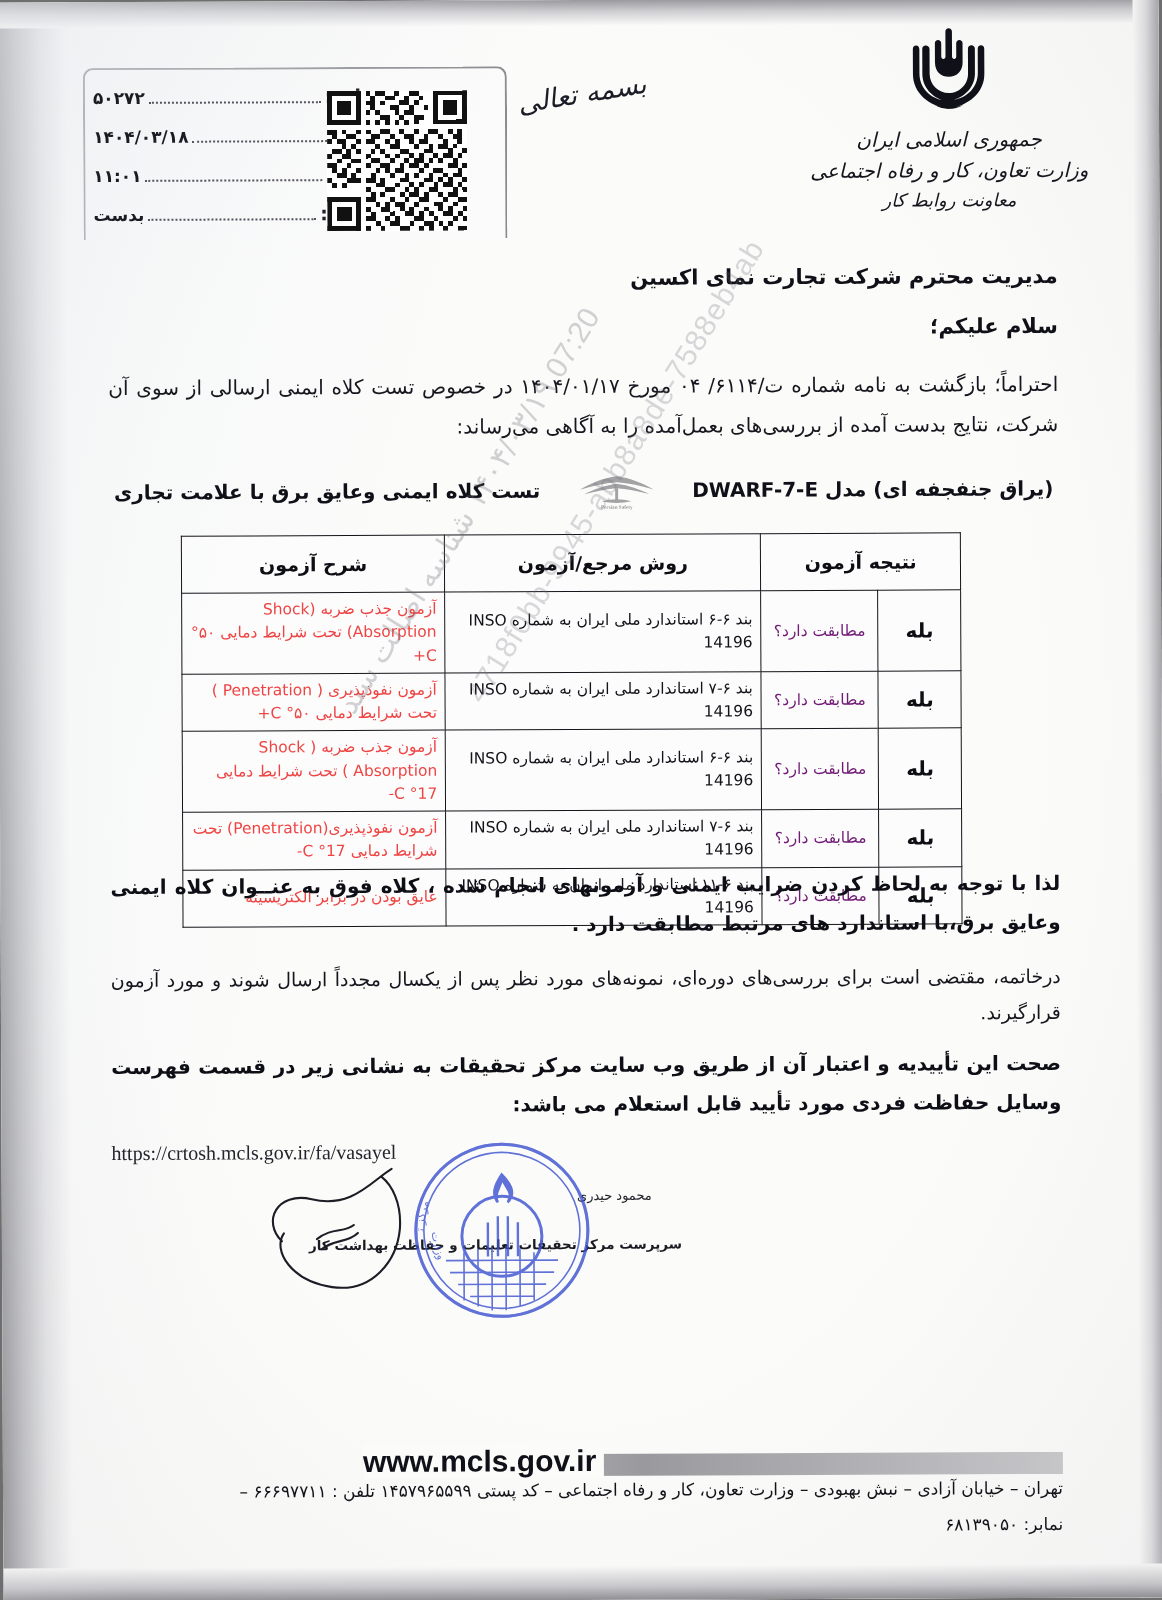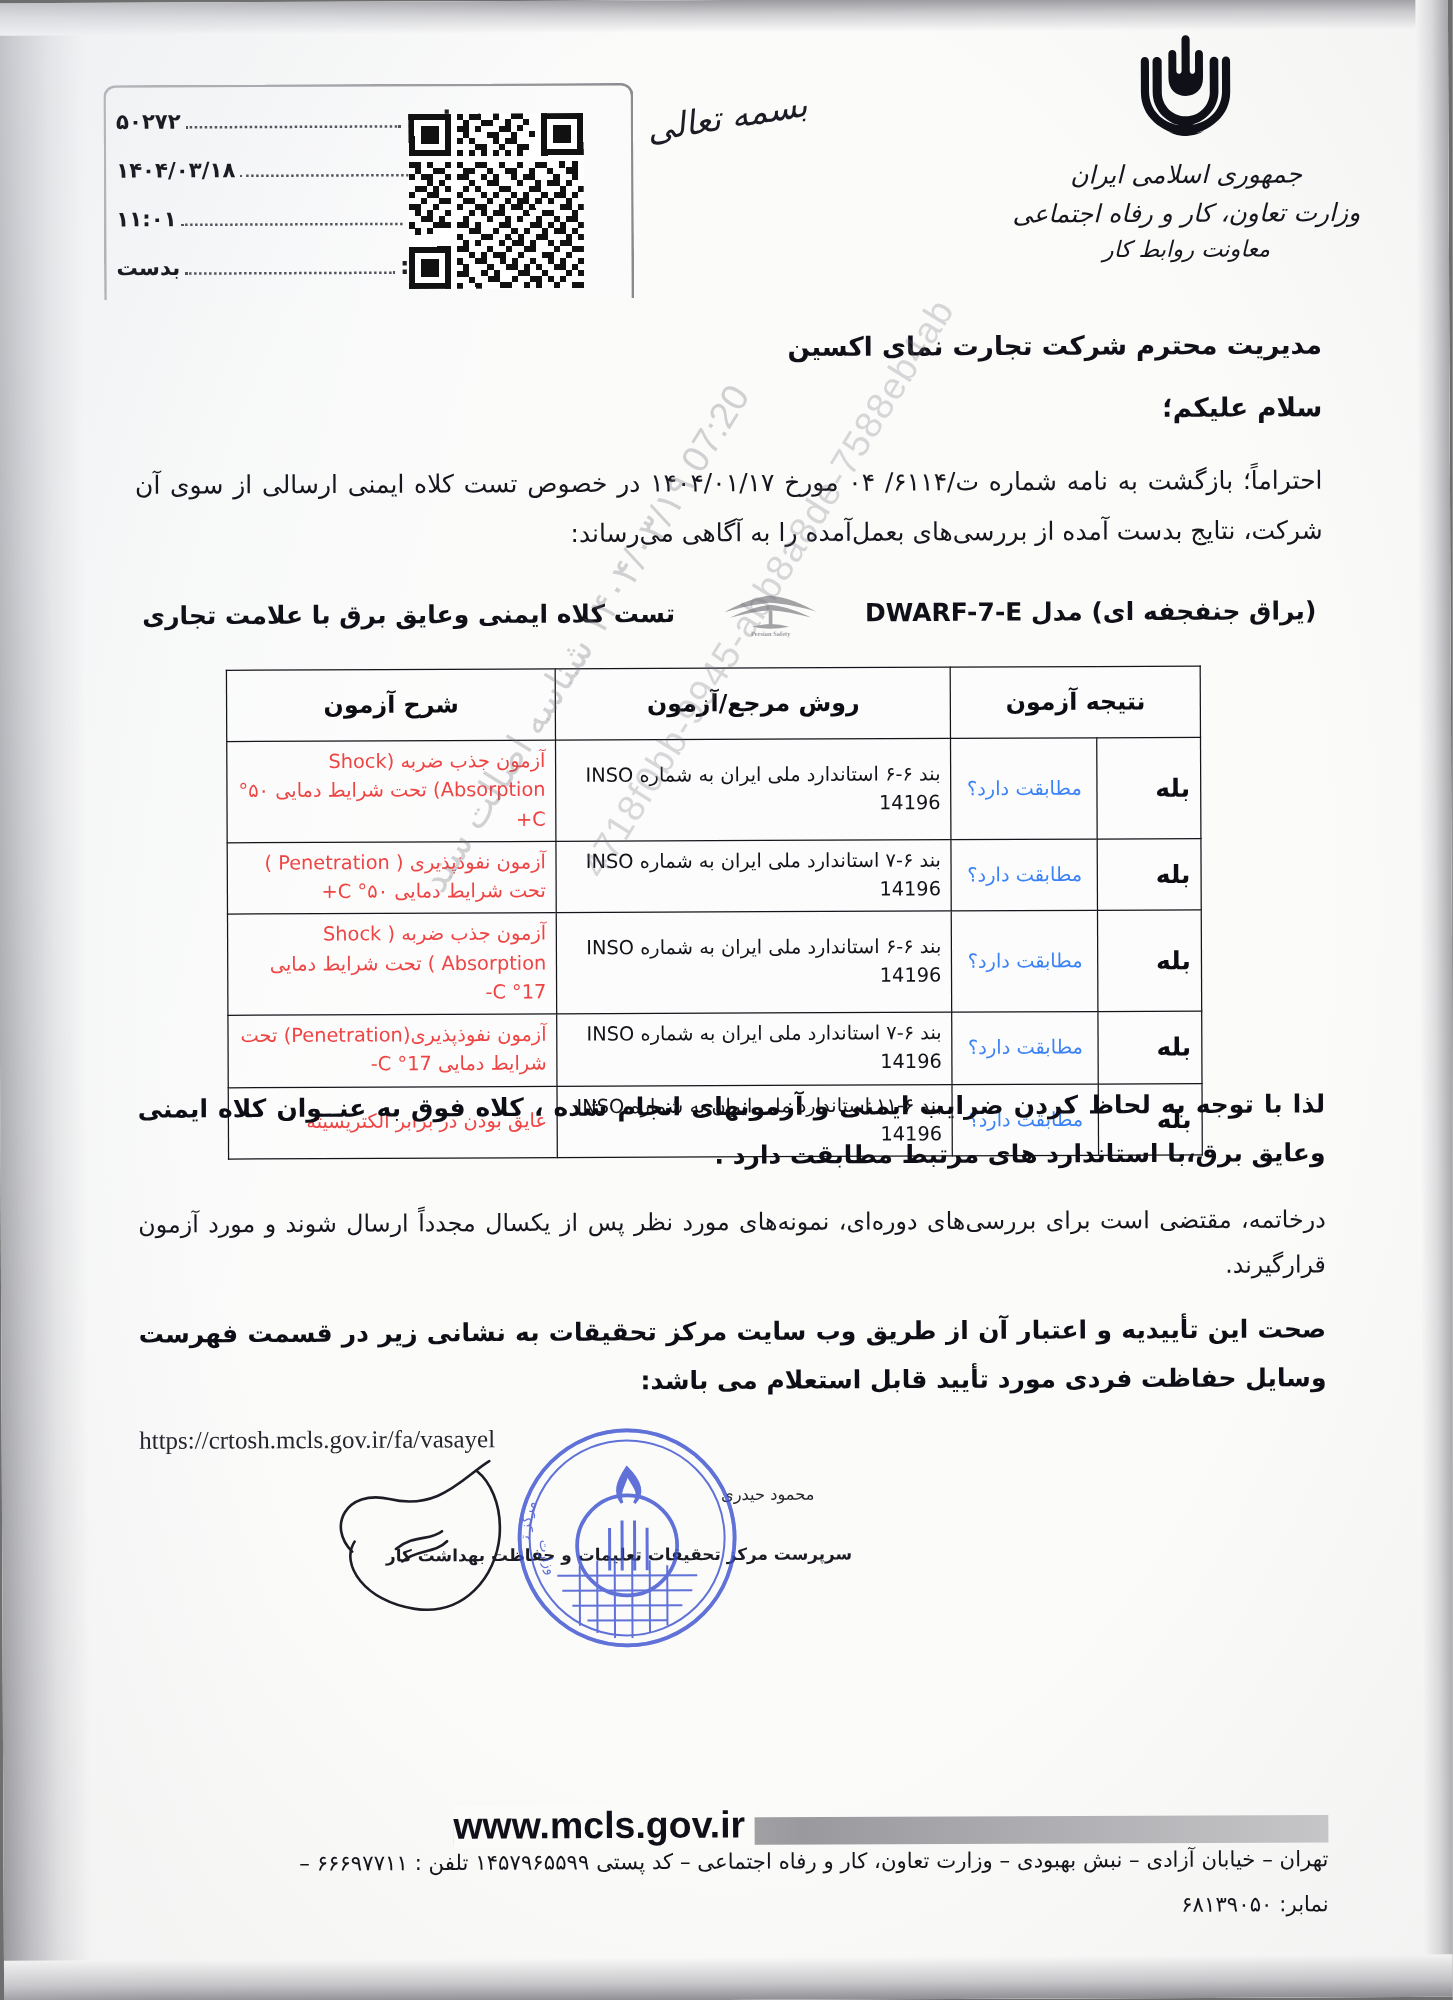--- a/index.html
+++ b/index.html
@@ -133,22 +133,22 @@
   }
   table.results th,table.results td{
     border:1.6px solid #14141a;
     padding:5px 8px;vertical-align:middle;
   }
   table.results th{
     font-size:19px;font-weight:bold;color:#0d0d14;text-align:center;height:46px;
   }
   .c-desc{width:260px;text-align:right;font-size:15.5px;line-height:1.5;color:#ef4444;}
   .c-meth{width:340px;text-align:right;font-size:15.5px;line-height:1.5;color:#13131a;}
-  .c-comply{width:108px;text-align:center;font-size:15.5px;color:#3b82f6;vertical-align:top;padding-top:6px;}
-  .c-yes{width:72px;text-align:right;font-size:20px;font-weight:bold;color:#0d0d14;}
+  .c-comply{width:108px;text-align:center;font-size:15.5px;color:#701a75;vertical-align:top;padding-top:6px;}
+  .c-yes{width:72px;text-align:center;font-size:20px;font-weight:bold;color:#0d0d14;}
 
   
   .closing{position:absolute;left:110px;top:866px;width:950px;z-index:6;direction:rtl;}
   .bold-para{
     font-size:20px;font-weight:bold;color:#0e0e16;line-height:1.95;text-align:justify;
     margin-bottom:16px;
   }
   .norm-para{
     font-size:19px;color:#16161e;line-height:1.9;text-align:justify;margin-bottom:14px;
   }

